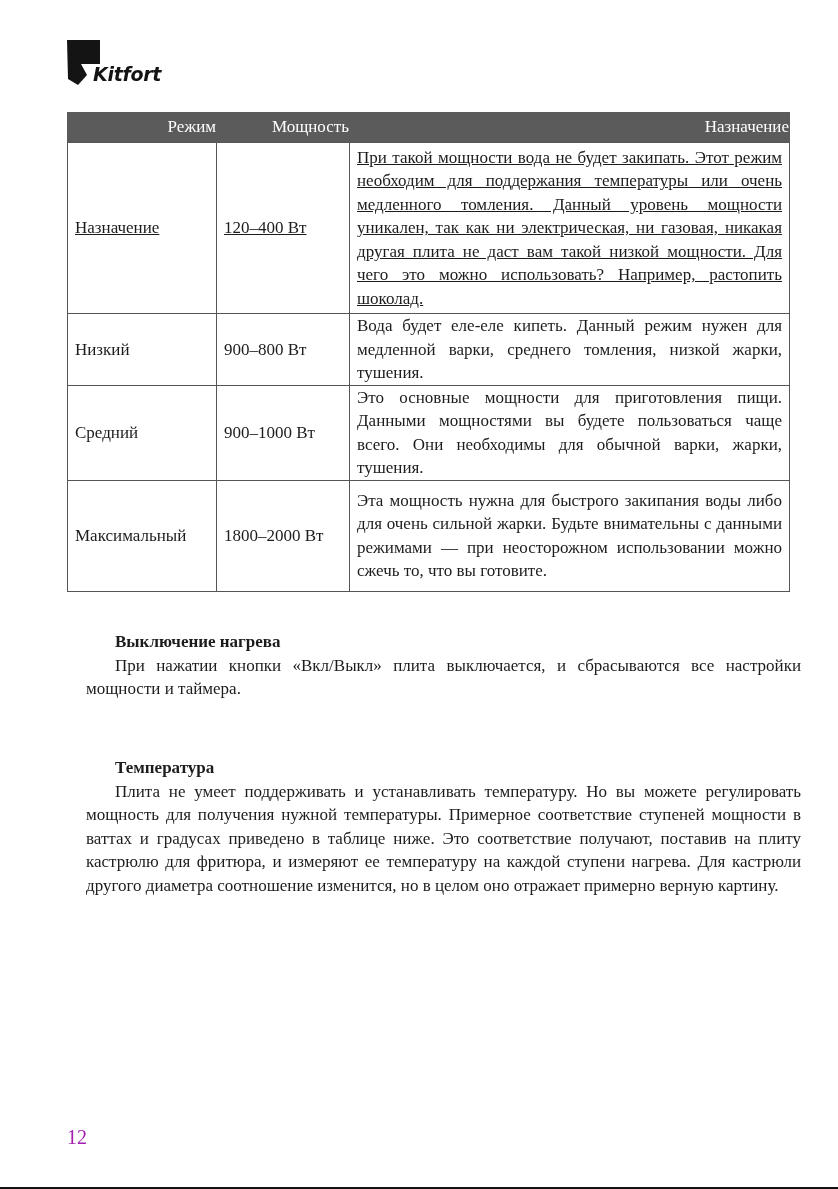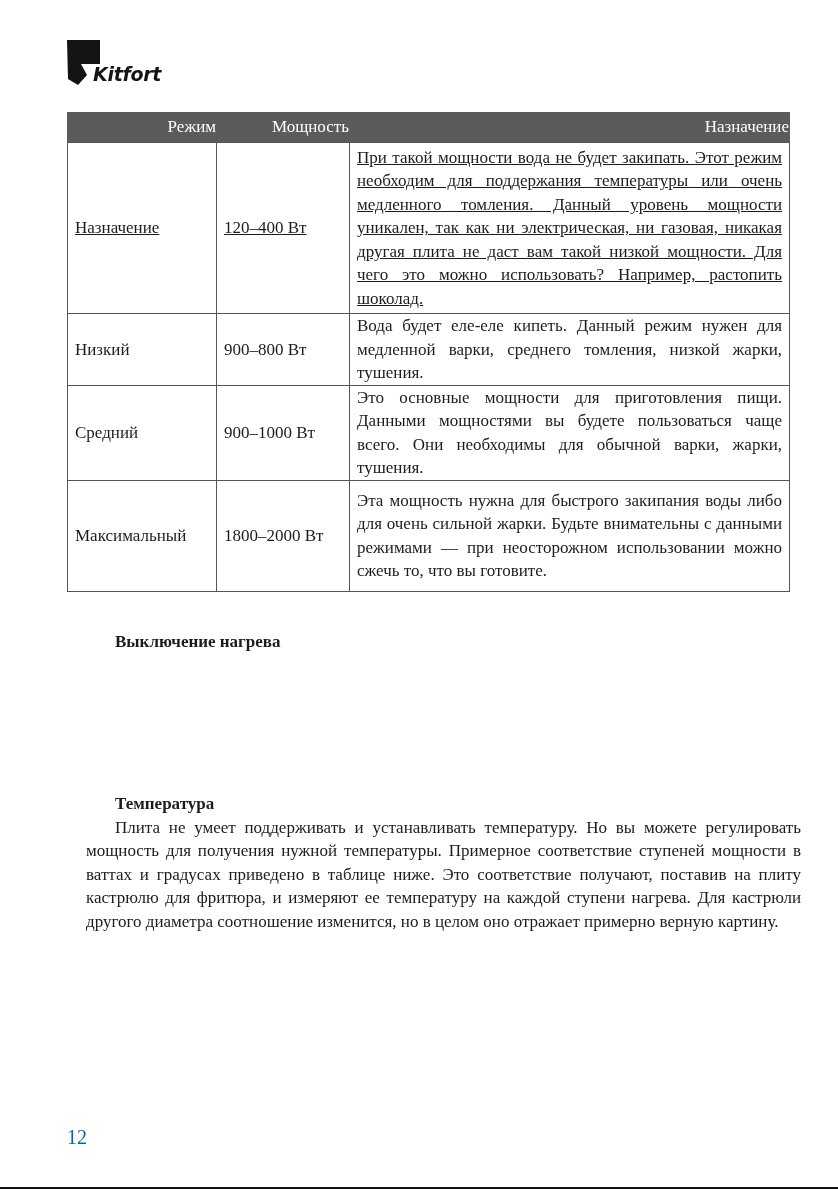--- a/index.html
+++ b/index.html
@@ -32,23 +32,23 @@
     td.desc { text-align: justify; padding: 4px 7px 3px 8px; }
     tr.r1 td { height: 170px; text-decoration: underline; }
     tr.r2 td { height: 67px; }
     tr.r3 td { height: 89px; }
     tr.r4 td { height: 110px; }
 
     .section { position: absolute; left: 67px; width: 715px; font-size: 17px; line-height: 23.5px; margin-left: 19px; }
     .section h3 { margin: 0; padding-left: 29px; font-size: 17px; font-weight: bold; }
     .section p { margin: 0; text-indent: 29px; text-align: justify; }
     #sec-heat { top: 630px; }
-    #sec-temp { top: 792px; }
+    #sec-temp { top: 756px; }
 
-    .page-num { position: absolute; left: 67px; top: 1126px; font-size: 20px; color: #0369a1; }
+    .page-num { position: absolute; left: 67px; top: 1126px; font-size: 20px; color: #a21caf; }
     .bottom-rule { position: absolute; left: 0; right: 0; top: 1187px; height: 2px; background: #111; }
   </style>
 </head>
 <body>
 
 <div class="logo">
   <svg width="36" height="50" viewBox="0 0 36 50">
     <path d="M1 0 H34 V24 H15 L21 35 L12 45 L2 39 Z" fill="#141414"></path>
   </svg>
   <span class="logo-text">Kitfort</span>
@@ -81,20 +81,21 @@
     <tr class="r4">
       <td class="mode">Максимальный</td>
       <td class="power">1800–2000 Вт</td>
       <td class="desc">Эта мощность нужна для быстрого закипания воды либо для очень сильной жарки. Будьте внимательны с данными режимами — при неосторожном использовании можно сжечь то, что вы готовите.</td>
     </tr>
   </tbody>
 </table>
 
 <div class="section" id="sec-heat">
   <h3>Выключение нагрева</h3>
+  <p>При нажатии кнопки «Вкл/Выкл» плита выключается, и сбрасываются все настройки мощности и таймера.</p>
 </div>
 
 <div class="section" id="sec-temp">
   <h3>Температура</h3>
   <p>Плита не умеет поддерживать и устанавливать температуру. Но вы можете регулировать мощность для получения нужной температуры. Примерное соответствие ступеней мощности в ваттах и градусах приведено в таблице ниже. Это соответствие получают, поставив на плиту кастрюлю для фритюра, и измеряют ее температуру на каждой ступени нагрева. Для кастрюли другого диаметра соотношение изменится, но в целом оно отражает примерно верную картину.</p>
 </div>
 
 <div class="page-num">12</div>
 <div class="bottom-rule"></div>
 

